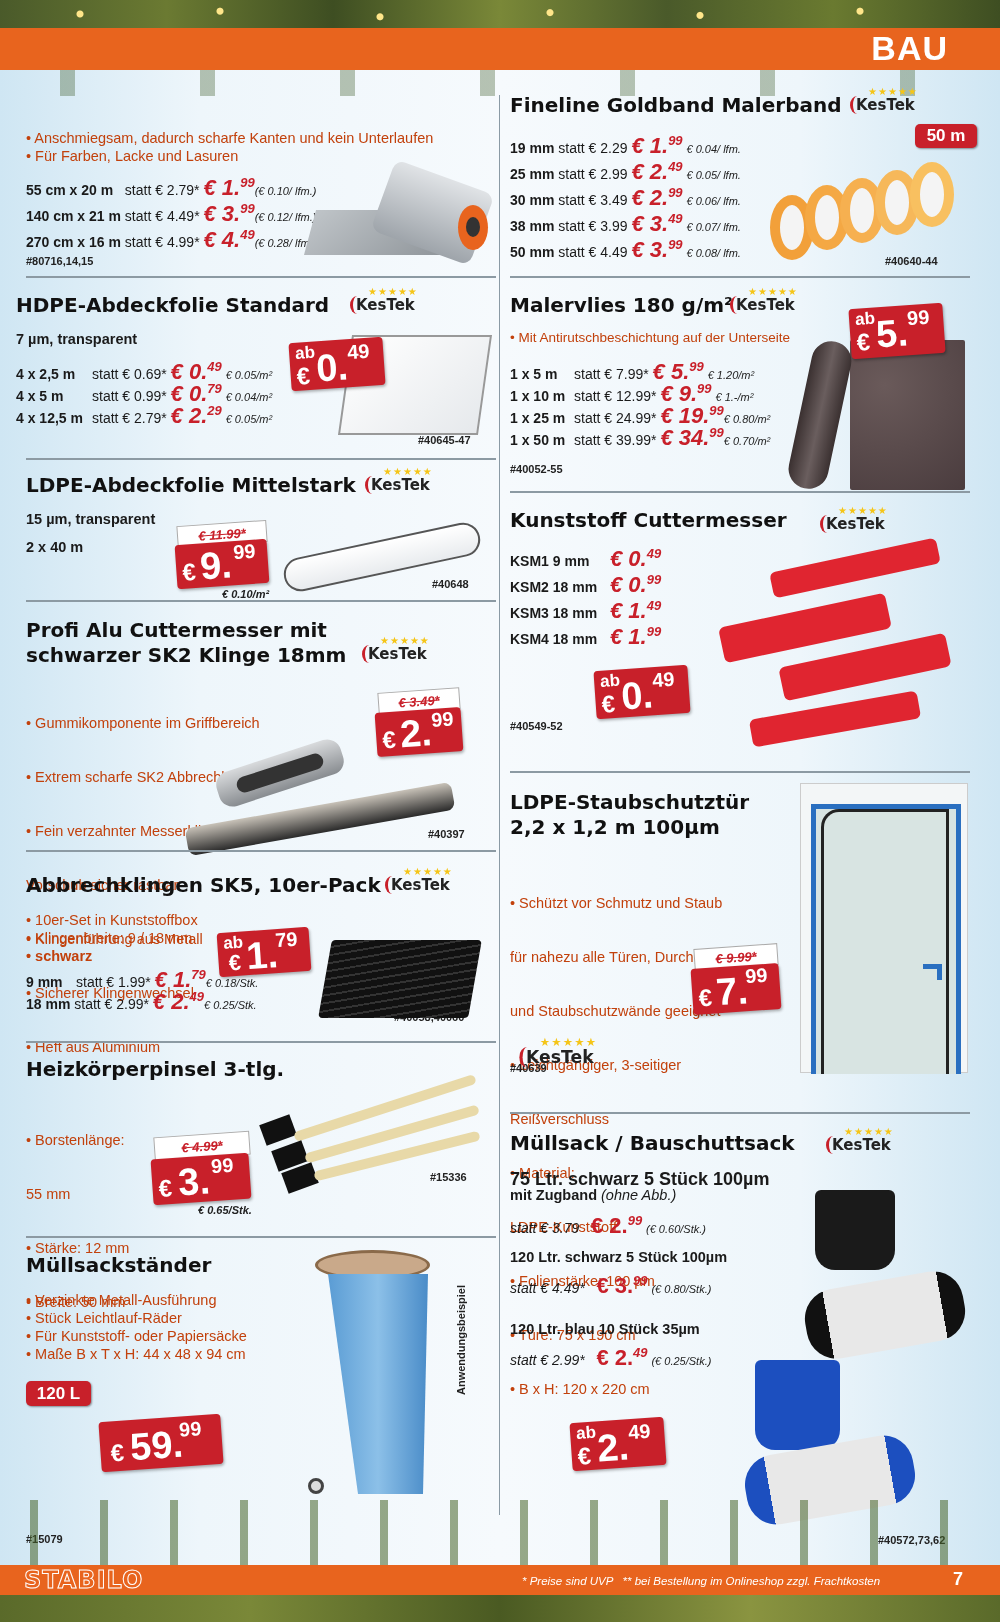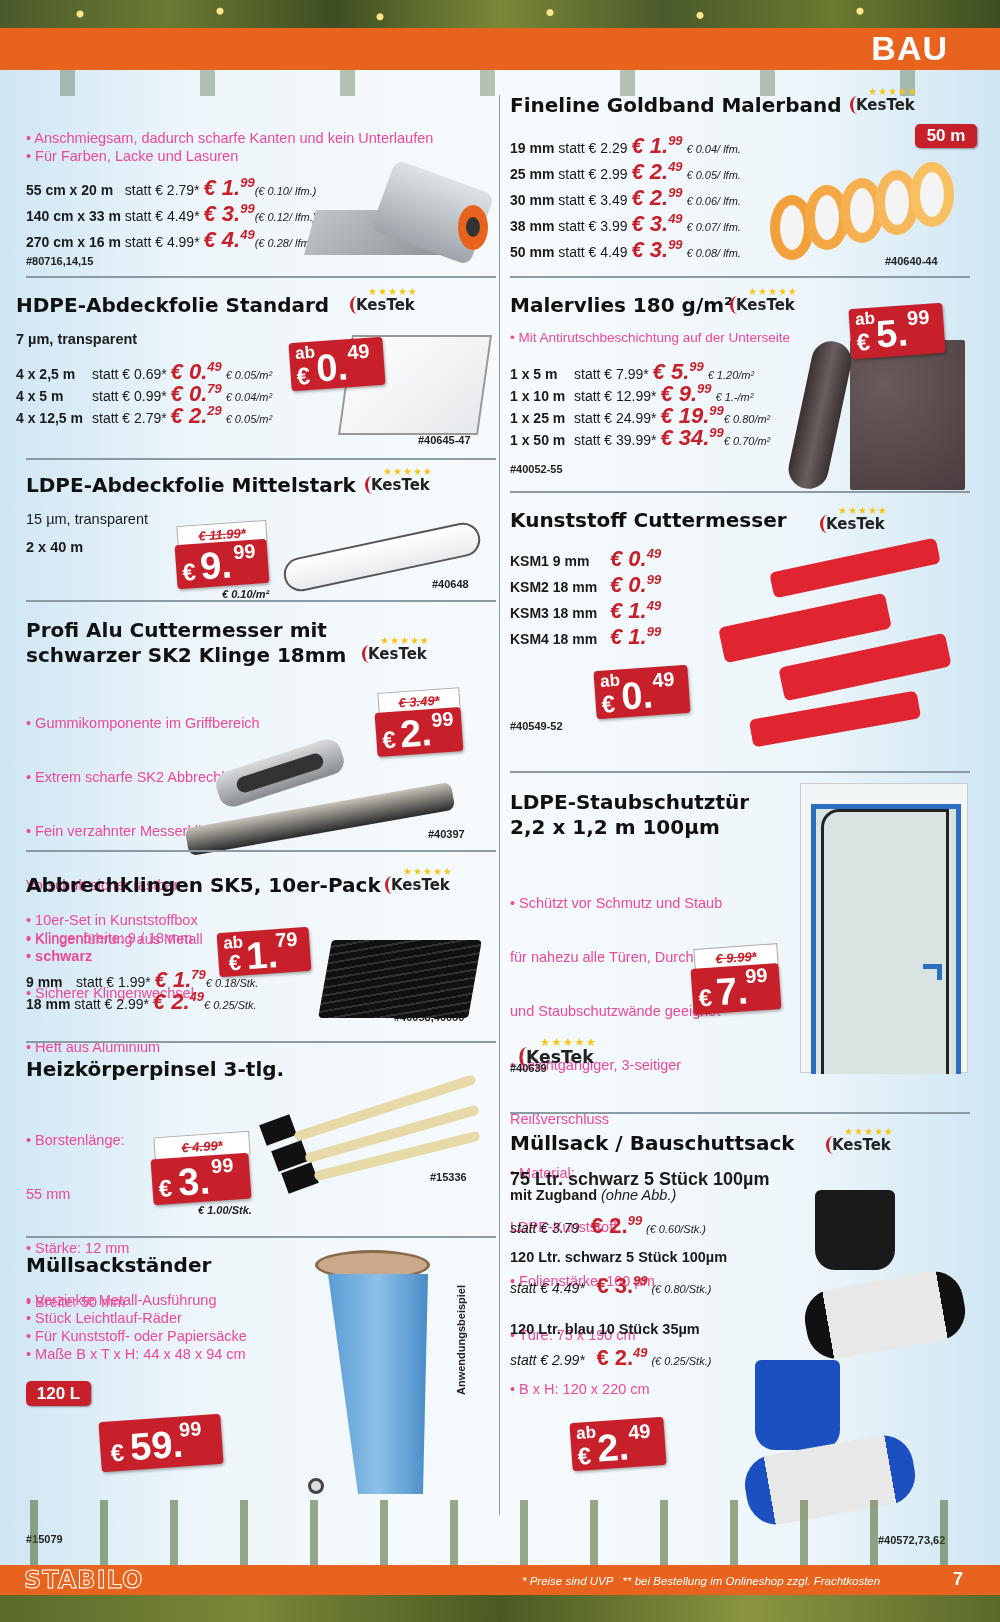--- a/index.html
+++ b/index.html
@@ -6,21 +6,21 @@
 body{width:1000px;height:1622px;overflow:hidden;font-family:"Liberation Sans",sans-serif;color:#1a1a1a;position:relative;background:linear-gradient(90deg,#cfe6f3 0%,#eef6fb 20%,#f6fafd 50%,#eef6fb 80%,#cfe6f3 100%)}
 .top-deco{position:absolute;left:0;top:0;width:1000px;height:28px;background:linear-gradient(90deg,#4a5a2a,#6b7a32,#3e4e22,#7a8838,#4a5a2a,#6a7a30,#3e4e22);}
 .top-deco:after{content:"";position:absolute;inset:0;background:radial-gradient(circle at 8% 50%,#ffe68a 0 3px,transparent 4px),radial-gradient(circle at 22% 40%,#ffe68a 0 3px,transparent 4px),radial-gradient(circle at 38% 60%,#ffe68a 0 3px,transparent 4px),radial-gradient(circle at 55% 45%,#ffe68a 0 3px,transparent 4px),radial-gradient(circle at 70% 55%,#ffe68a 0 3px,transparent 4px),radial-gradient(circle at 86% 40%,#ffe68a 0 3px,transparent 4px)}
 .header-bar{position:absolute;left:0;top:28px;width:1000px;height:42px;background:#e8641e;}
 .header-title{position:absolute;right:52px;top:1px;color:#fff;font-weight:bold;font-size:34px;letter-spacing:1px}
 .branch-row{position:absolute;left:0;top:70px;width:1000px;height:26px;background:repeating-linear-gradient(90deg,transparent 0 60px,rgba(60,90,40,.35) 60px 75px,transparent 75px 140px)}
 .divider-v{position:absolute;left:499px;top:95px;width:1px;height:1420px;background:#8a9aa5}
 .hr{position:absolute;height:2px;background:#8c9aa3}
 .prod{position:absolute}
 .title{font-family:"DejaVu Sans",sans-serif;font-weight:bold;font-size:20px;color:#111;line-height:25px;white-space:nowrap}
-.bullets{font-size:14.5px;line-height:18px;color:#ec4899}
+.bullets{font-size:14.5px;line-height:18px;color:#c2410c}
 .bullets div{white-space:nowrap}
 .bold{font-weight:bold}
 .row{position:absolute;white-space:nowrap;font-size:14px;color:#1a1a1a}
 .row .size{font-weight:bold}
 .price{color:#c8202a;font-weight:bold;font-size:22px;font-style:italic}
 .price sup{font-size:13px;vertical-align:8px}
 .unit{font-size:11px;font-style:italic;color:#222}
 .artnr{position:absolute;font-size:11px;font-weight:bold;color:#222}
 .tag{position:absolute;background:#c8202a;color:#fff;border-radius:4px;transform:rotate(-4deg);box-shadow:1px 2px 3px rgba(0,0,0,.3)}
 .tag .ab{position:absolute;left:6px;top:2px;font-size:17px;font-weight:bold;line-height:17px}
@@ -51,21 +51,21 @@
 </div>
 <div class="branch-row"></div>
 <div class="divider-v"></div>
 
 <div class="prod" style="left:26px;top:93px;width:470px;height:180px">
   <div class="bullets" style="position:absolute;left:0;top:36px">
     <div>• Anschmiegsam, dadurch scharfe Kanten und kein Unterlaufen</div>
     <div>• Für Farben, Lacke und Lasuren</div>
   </div>
   <div class="row" style="top:82px"><span class="size">55 cm x 20 m</span>&nbsp;&nbsp; <span>statt € 2.79*</span> <span class="price"><span>€ 1.</span><sup>99</sup></span><span class="unit">(€ 0.10/ lfm.)</span></div>
-  <div class="row" style="top:108px"><span class="size">140 cm x 33 m</span> <span>statt € 4.49*</span> <span class="price"><span>€ 3.</span><sup>99</sup></span><span class="unit">(€ 0.12/ lfm.)</span></div>
+  <div class="row" style="top:108px"><span class="size">140 cm x 21 m</span> <span>statt € 4.49*</span> <span class="price"><span>€ 3.</span><sup>99</sup></span><span class="unit">(€ 0.12/ lfm.)</span></div>
   <div class="row" style="top:134px"><span class="size">270 cm x 16 m</span> <span>statt € 4.99*</span> <span class="price"><span>€ 4.</span><sup>49</sup></span><span class="unit">(€ 0.28/ lfm.)</span></div>
   <div class="artnr" style="left:0;top:162px">#80716,14,15</div>
 </div>
 <div class="img" style="left:310px;top:170px;width:180px;height:95px">
   <div style="position:absolute;left:0;top:40px;width:150px;height:45px;background:linear-gradient(135deg,#bfc4c8,#8d9398);transform:skewX(-15deg)"></div>
   <div style="position:absolute;left:70px;top:5px;width:105px;height:75px;border-radius:10px;background:linear-gradient(180deg,#e0e3e6,#9ea4aa);transform:rotate(20deg)"></div>
   <div style="position:absolute;left:148px;top:35px;width:30px;height:45px;border-radius:50%;background:#e8641e"></div>
   <div style="position:absolute;left:156px;top:47px;width:14px;height:20px;border-radius:50%;background:#333"></div>
 </div>
 <div class="hr" style="left:26px;top:276px;width:470px"></div>
@@ -137,21 +137,21 @@
 <div class="tag" style="left:850px;top:306px;width:94px;height:50px">
   <span class="ab">ab</span>
   <span class="eur" style="left:6px;top:20px;font-size:24px">€</span>
   <span class="big" style="left:26px;top:8px">5.</span>
   <span class="cents" style="left:58px;top:2px">99</span>
 </div>
 <div class="hr" style="left:510px;top:491px;width:460px"></div>
 
 <div class="prod" style="left:26px;top:473px;width:470px;height:125px">
   <div class="title">LDPE-Abdeckfolie Mittelstark</div>
-  <div class="row" style="top:38px;font-weight:normal;font-size:14.5px">15 µm, transparent</div>
+  <div class="row" style="top:38px;font-weight:bold;font-size:14.5px">15 µm, transparent</div>
   <div class="row" style="top:66px;font-weight:bold;font-size:14.5px">2 x 40 m</div>
   <div class="artnr" style="left:406px;top:105px">#40648</div>
 </div>
 <div class="kestek" style="left:365px;top:466px">
     <span class="stars">★★★★★</span>
     <span class="swoosh"></span>
     <span class="name">KesTek</span>
   </div>
 <div class="oldtag" style="left:177px;top:523px;width:90px;height:22px;line-height:22px">€ 11.99*</div>
 <div class="tag" style="left:176px;top:542px;width:92px;height:44px">
@@ -292,21 +292,21 @@
     <div>• Breite: 50 mm</div>
   </div>
   <div class="artnr" style="left:404px;top:114px">#15336</div>
 </div>
 <div class="oldtag" style="left:154px;top:1134px;width:96px;height:24px;line-height:24px">€ 4.99*</div>
 <div class="tag" style="left:152px;top:1156px;width:98px;height:46px">
   <span class="eur" style="left:6px;top:16px;font-size:24px">€</span>
   <span class="big" style="left:26px;top:6px">3.</span>
   <span class="cents" style="left:60px;top:0px">99</span>
 </div>
-<div class="unit" style="position:absolute;left:198px;top:1204px;font-weight:bold">€ 1.00/Stk.</div>
+<div class="unit" style="position:absolute;left:198px;top:1204px;font-weight:bold">€ 0.65/Stk.</div>
 <div class="img" style="left:262px;top:1095px;width:220px;height:95px">
   <div style="position:absolute;left:0;top:24px;width:32px;height:22px;background:#111;transform:rotate(-20deg)"></div>
   <div style="position:absolute;left:28px;top:8px;width:190px;height:10px;background:#e8d9a8;border-radius:5px;transform:rotate(-18deg)"></div>
   <div style="position:absolute;left:12px;top:50px;width:32px;height:22px;background:#111;transform:rotate(-20deg)"></div>
   <div style="position:absolute;left:40px;top:34px;width:180px;height:10px;background:#e8d9a8;border-radius:5px;transform:rotate(-16deg)"></div>
   <div style="position:absolute;left:22px;top:72px;width:32px;height:22px;background:#111;transform:rotate(-20deg)"></div>
   <div style="position:absolute;left:50px;top:56px;width:170px;height:10px;background:#e8d9a8;border-radius:5px;transform:rotate(-14deg)"></div>
 </div>
 <div class="hr" style="left:26px;top:1236px;width:470px"></div>
 

